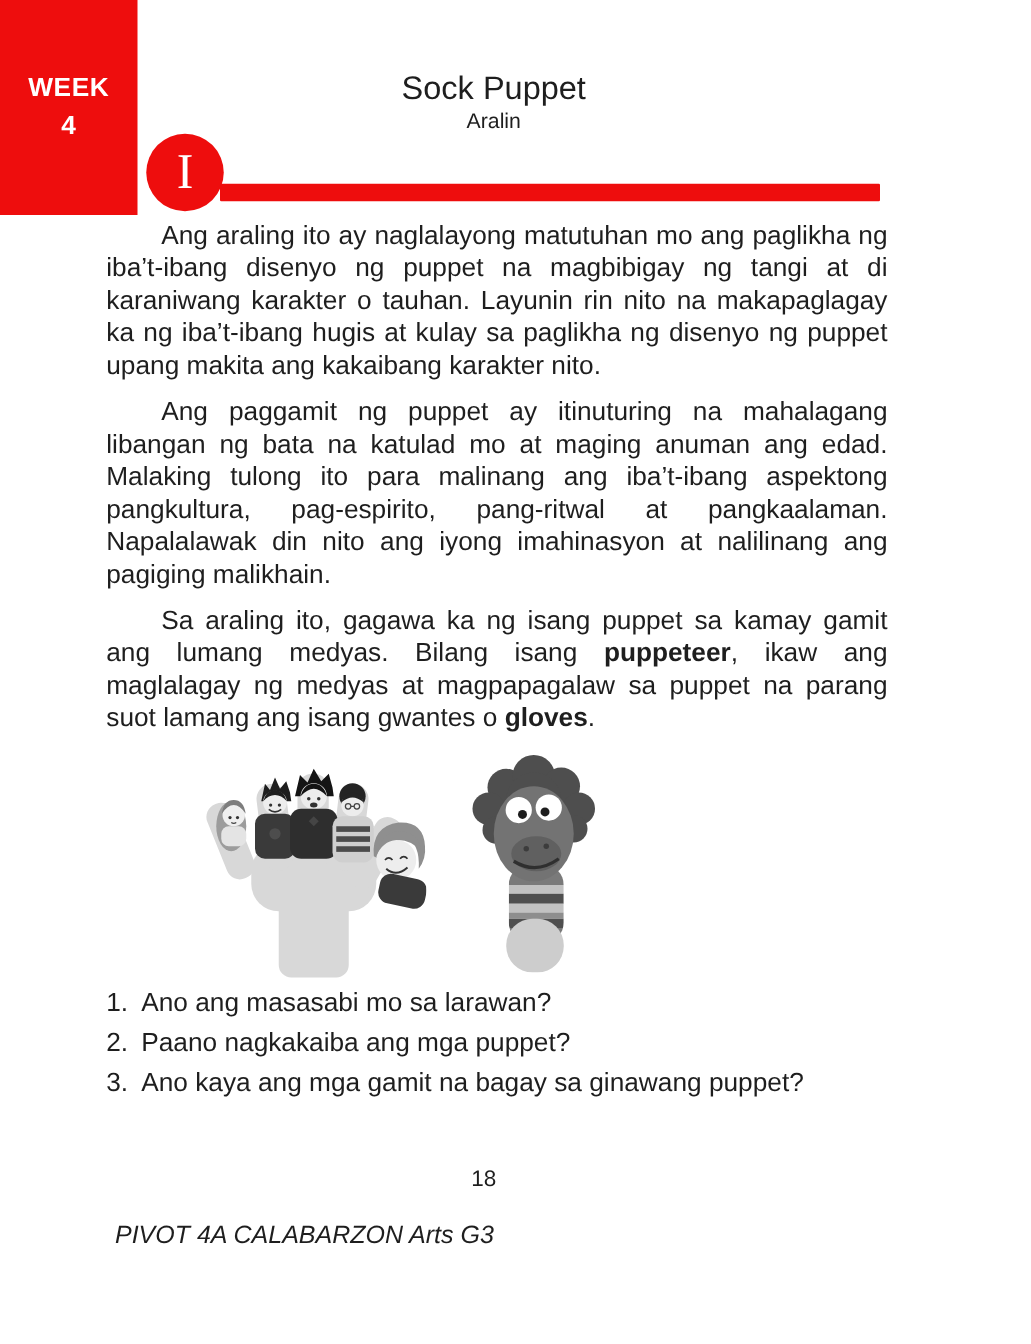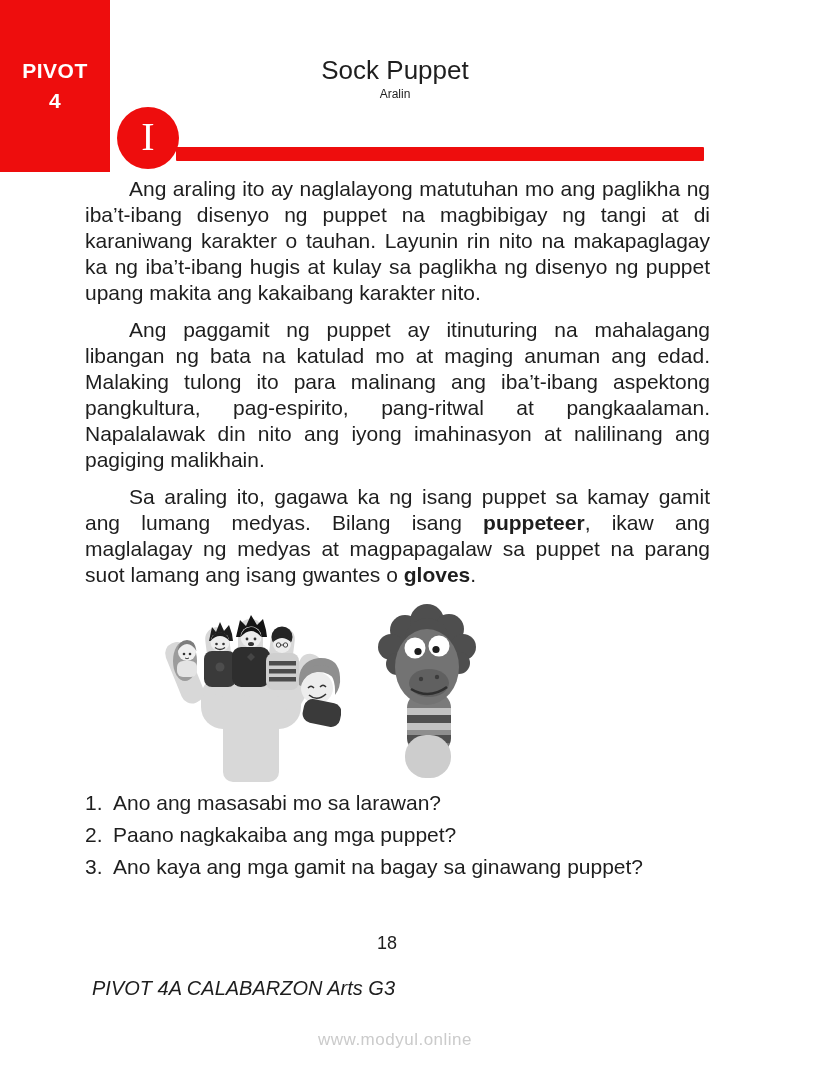--- a/index.html
+++ b/index.html
@@ -29,21 +29,21 @@
   }
 
   
   .title-block {
     position: absolute;
     left: 110px; top: 56px;
     width: 570px;
     text-align: center;
   }
   .title { font-size: 26px; font-weight: normal; line-height: 1.1; }
-  .subtitle { font-size: 12px; margin-top: 2px; }
+  .subtitle { font-size: 17px; margin-top: 2px; }
 
   
   .lesson-marker {
     position: absolute;
     left: 117px; top: 107px;
     width: 62px; height: 62px;
     border-radius: 50%;
     background: var(--accent-red, #ee0d0d);
     display: flex; align-items: center; justify-content: center;
   }
@@ -110,21 +110,21 @@
     font-size: 17px;
     letter-spacing: 0.5px;
   }
 </style>
 </head>
 <body>
 
 <div class="page">
 
   <div class="week-badge">
-    <div>PIVOT</div>
+    <div>WEEK</div>
     <div>4</div>
   </div>
 
   <div class="title-block">
     <div class="title">Sock Puppet</div>
     <div class="subtitle">Aralin</div>
   </div>
 
   <div class="lesson-marker">
     <span>I</span>
@@ -269,15 +269,14 @@
       <div class="q-row">
         <span class="q-num">3.</span>
         <span class="q-text">Ano kaya ang mga gamit na bagay sa ginawang puppet?</span>
       </div>
     </div>
 
   </div>
 
   <div class="footer-source">PIVOT 4A CALABARZON Arts G3</div>
   <div class="footer-page">18</div>
-  <div class="watermark">www.modyul.online</div>
 
 </div>
 
 </body></html>

